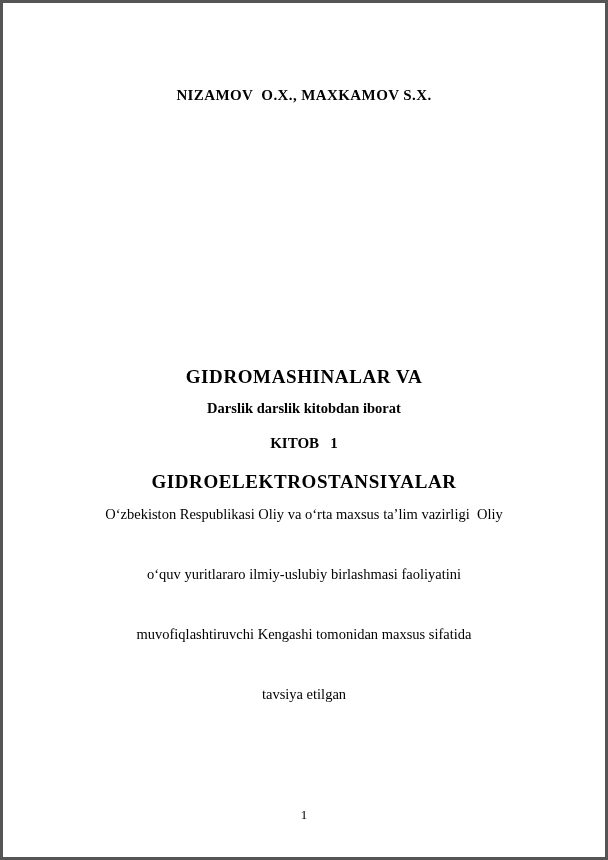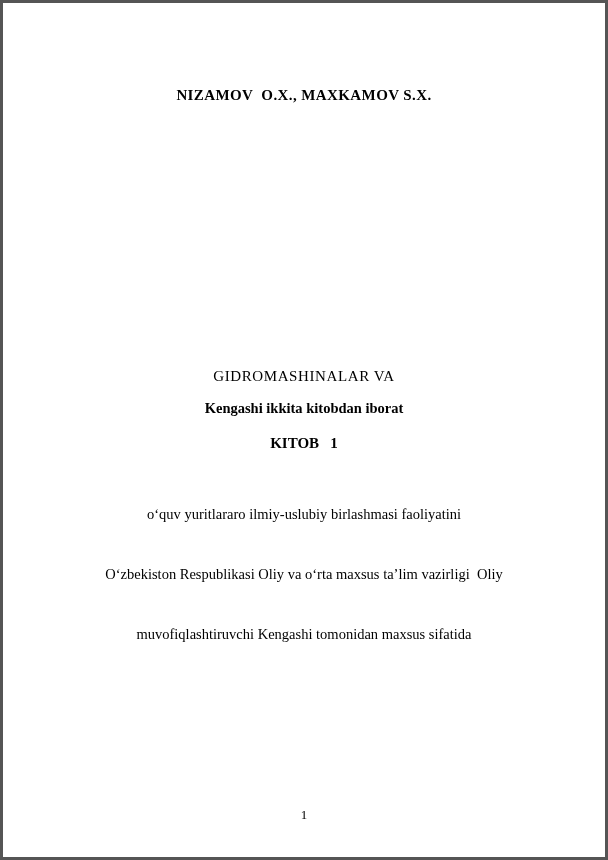--- a/index.html
+++ b/index.html
@@ -24,22 +24,22 @@
     white-space: pre-wrap;
   }
   .authors {
     top: 84px;
     font-size: 15px;
     font-weight: bold;
     letter-spacing: 0.4px;
   }
   .title-block {
     top: 286px;
-    font-size: 15px;
-    font-weight: normal;
+    font-size: 19px;
+    font-weight: bold;
     line-height: 35px;
     letter-spacing: 0.6px;
     text-align: center;
   }
   .subtitle {
     top: 397px;
     font-size: 14.5px;
     font-weight: bold;
   }
   .book-number {
@@ -64,28 +64,30 @@
 </style>
 </head>
 <body>
 
 <div class="page">
 
   <div class="centered authors">NIZAMOV  O.X., MAXKAMOV S.X.</div>
 
   <div class="centered title-block">
     <div>GIDROMASHINALAR VA</div>
+    <div>GIDROELEKTROSTANSIYALAR</div>
   </div>
 
-  <div class="centered subtitle">Kengashi ikkita kitobdan iborat</div>
+  <div class="centered subtitle">Darslik darslik kitobdan iborat</div>
 
   <div class="centered book-number">KITOB   1</div>
 
   <div class="centered approval">
+    <div>Oʻzbekiston Respublikasi Oliy va oʻrta maxsus taʼlim vazirligi  Oliy</div>
     <div>oʻquv yuritlararo ilmiy-uslubiy birlashmasi faoliyatini</div>
-    <div>Oʻzbekiston Respublikasi Oliy va oʻrta maxsus taʼlim vazirligi  Oliy</div>
     <div>muvofiqlashtiruvchi Kengashi tomonidan maxsus sifatida</div>
+    <div>tavsiya etilgan</div>
   </div>
 
 
   <div class="centered page-number">1</div>
 
 </div>
 
 </body></html>

